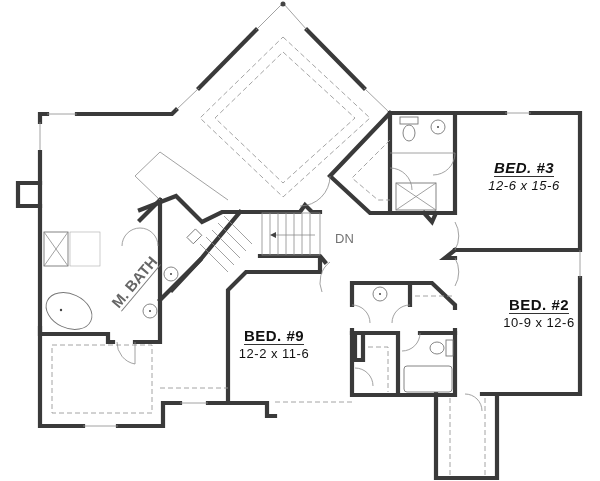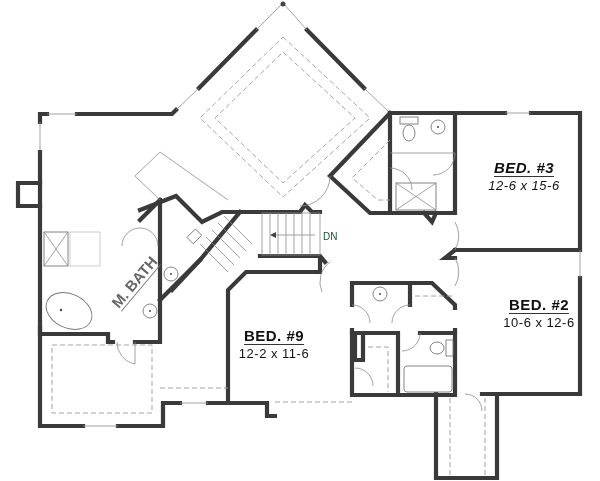--- a/index.html
+++ b/index.html
@@ -6,21 +6,21 @@
   body { width: 600px; height: 481px; overflow: hidden; position: relative; }
   svg { position: absolute; left: 0; top: 0; }
   .wall { fill: none; stroke: #3a3a3a; stroke-width: 4.2; stroke-linejoin: miter; stroke-linecap: square; }
   .thin { fill: none; stroke: #8a8a8a; stroke-width: 0.8; }
   .dash { fill: none; stroke: #9a9a9a; stroke-width: 0.9; stroke-dasharray: 5 3; }
   .door { fill: none; stroke: #8a8a8a; stroke-width: 0.8; }
   .fix { fill: #ffffff; stroke: #777; stroke-width: 0.9; }
   .lbl { position: absolute; font-family: "Liberation Sans", sans-serif; color: #111; text-align: center; white-space: nowrap; line-height: 1; }
   .lbl .t { font-weight: bold; font-size: 15px; letter-spacing: 0.5px; display: inline-block; border-bottom: 1.5px solid #333; padding-bottom: 1px; }
   .lbl .d { font-size: 13px; display: block; margin-top: 2px; letter-spacing: 0.5px; }
-  .dn { position: absolute; font-family: "Liberation Sans", sans-serif; font-size: 10px; color: #14532d; }
+  .dn { position: absolute; font-family: "Liberation Sans", sans-serif; font-size: 13px; color: #737373; margin-left: 12px; }
   .mbath { position: absolute; font-family: "Liberation Sans", sans-serif; font-weight: bold; font-size: 15px; color: #666; transform: rotate(-50deg); transform-origin: left top; white-space: nowrap; border-bottom: 1px solid #777; }
 </style>
 </head>
 <body>
 
 <svg width="600" height="481" viewBox="0 0 600 481">
 
   <g>
     <polygon class="dash" points="283,37 370,118 283,197 200,118"></polygon>
     <polygon class="dash" points="283,52 355,118 283,183 215,118"></polygon>
@@ -164,21 +164,21 @@
 <div class="lbl" style="left:226px; top:107px; width:114px;">
 </div>
 
 <div class="lbl" style="left:481px; top:160px; width:86px;font-style:italic;">
   <span class="t">BED. #3</span>
   <span class="d">12-6 x 15-6</span>
 </div>
 
 <div class="lbl" style="left:484px; top:297px; width:86px;margin-left:12px;">
   <span class="t">BED. #2</span>
-  <span class="d">10-6 x 12-6</span>
+  <span class="d">10-9 x 12-6</span>
 </div>
 
 <div class="lbl" style="left:234px; top:328px; width:80px;">
   <span class="t">BED. #9</span>
   <span class="d">12-2 x 11-6</span>
 </div>
 
 <div class="mbath" style="left:108px; top:300px;">M. BATH</div>
 
 <div class="dn" style="left:323px; top:231px;">DN</div>

